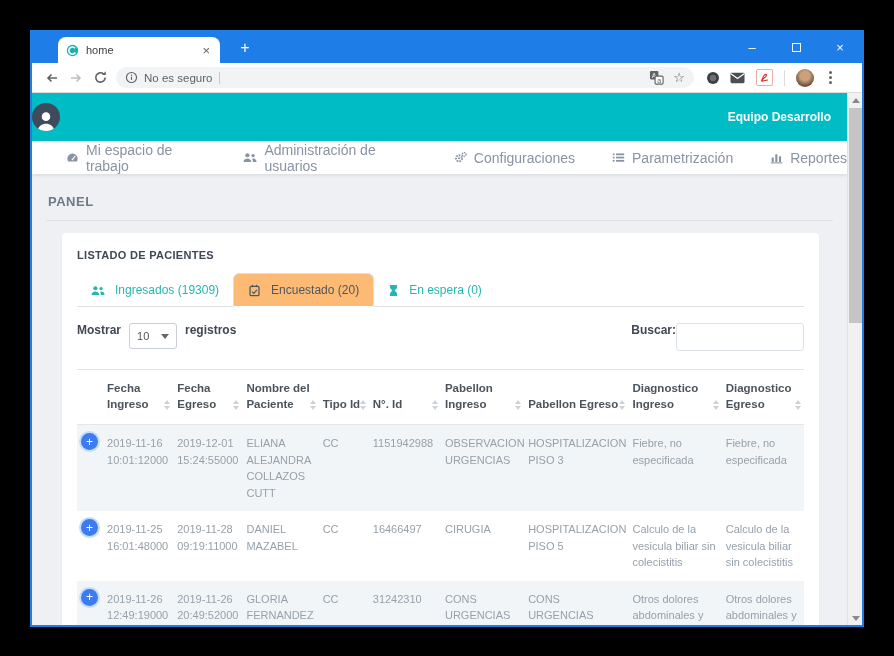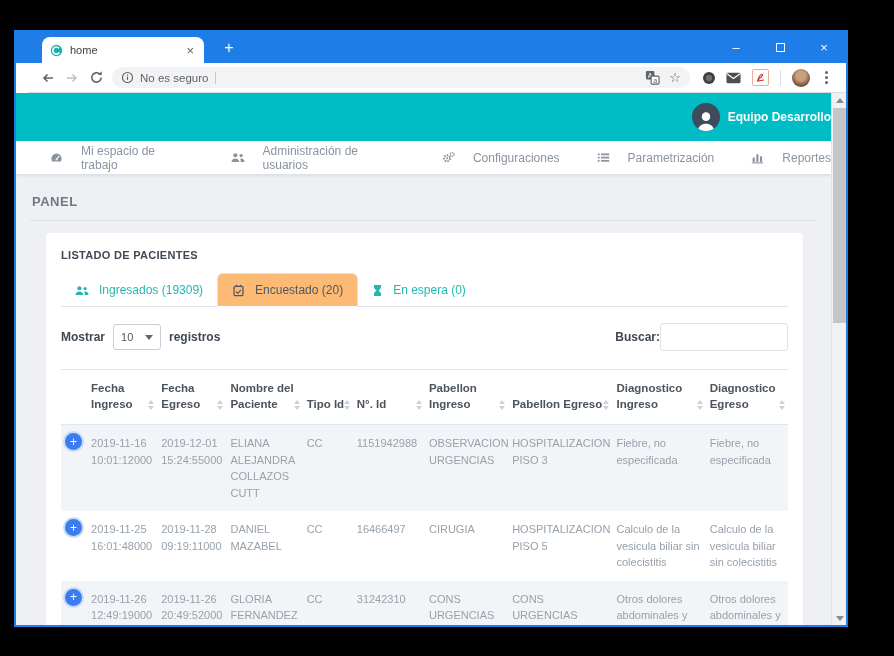--- a/index.html
+++ b/index.html
@@ -1,38 +1,38 @@
 <!DOCTYPE html>
 <html style="--titlebar-blue: #1f7de8; --header-teal: #00bcc4; --tab-teal: #24b7b1; --expand-blue: #3b7df0;"><head>
 <meta charset="utf-8">
 <style>
   * { box-sizing: border-box; margin: 0; padding: 0; }
   html,body { width: 894px; height: 656px; background: #000; overflow: hidden;
               font-family: "Liberation Sans", sans-serif; }
 
   
-  .window { position: absolute; left: 14px; top: 30px; width: 834px; height: 597px;
+  .window { position: absolute; left: 30px; top: 30px; width: 834px; height: 597px;
             border: 2px solid var(--titlebar-blue,#1f7de8); background:#fff; overflow:hidden; }
 
   
   .titlebar { position: relative; height: 31px; background: var(--titlebar-blue,#1f7de8); }
   .tab { position:absolute; left:26px; bottom:0; width:162px; height:26px; background:#fff;
          border-radius:8px 8px 0 0; display:flex; align-items:center; padding:0 8px; }
   .tab-title { font-size:11px; color:#3c4043; margin-left:7px; flex:1; }
   .tab-close { color:#5f6368; font-size:13px; line-height:13px; padding:0 2px; }
   .newtab { position:absolute; left:200px; top:5px; width:26px; height:22px; color:#fff;
             font-size:16px; display:flex; align-items:center; justify-content:center; }
   .wincontrols { position:absolute; right:0; top:0; height:31px; display:flex; }
   .wincontrols span { width:44px; height:100%; display:flex; align-items:center;
                       justify-content:center; color:#fff; font-size:13px; }
   .btn-max i { display:block; width:9px; height:9px; border:1.3px solid #fff; }
 
   
   .toolbar { height:30px; background:#fff; border-bottom:1px solid #dadce0;
-             display:flex; align-items:center; padding:4px 8px;margin-left:12px; }
+             display:flex; align-items:center; padding:4px 8px; }
   .navbtn { width:24px; display:flex; justify-content:center; align-items:center; }
   .omnibox { width:578px; height:21px; background:#f1f3f4; border-radius:11px; margin-left:4px;
              display:flex; align-items:center; padding:0 9px; font-size:11.5px; color:#5f6368; }
   .omni-div { width:1px; height:12px; background:#c4c7cb; margin:0 7px; }
   .url-domain { color:#202124; }
   .url-path { color:#80868b; }
   .omni-spacer { flex:1; }
   .star { font-family:"DejaVu Sans",sans-serif; color:#5f6368; font-size:13px; margin-left:9px; }
   .ext-row { display:flex; align-items:center; gap:11px; margin-left:13px; }
   .ext-circle { width:12px; height:12px; border-radius:50%;
@@ -54,29 +54,29 @@
   .sb-arrow.up { top:0; } .sb-arrow.down { bottom:0; }
   .tri-up { width:0;height:0;border-left:4px solid transparent;border-right:4px solid transparent;
             border-bottom:5px solid #8a8a8a; }
   .tri-dn { width:0;height:0;border-left:4px solid transparent;border-right:4px solid transparent;
             border-top:5px solid #8a8a8a; }
   .sb-thumb { position:absolute; left:1px; top:15px; width:13px; height:215px; background:#c5c5c5; }
   .content { margin-right:15px; height:100%; overflow:hidden; background:#eef0f3; }
 
   
   .appheader { height:48px; background:var(--header-teal,#00bcc4); display:flex;
-               align-items:center; justify-content:flex-end; padding-right:0; gap:8px; }
+               align-items:center; justify-content:space-between; padding-right:16px; gap:8px; }
   .avatar-circle { width:28px; height:28px; border-radius:50%; background:#3d4b5c;
                    display:flex; align-items:flex-end; justify-content:center; overflow:hidden; }
   .user-name { color:#fff; font-size:12px; font-weight:bold; }
 
   
   .appnav { height:33px; background:#fff; display:flex; align-items:center;
             padding-left:34px; gap:37px; box-shadow:0 2px 3px rgba(0,0,0,.07); position:relative; }
-  .nav-item { display:flex; align-items:center; gap:18px; color:#8a93a3; font-size:12px; }
+  .nav-item { display:flex; align-items:center; gap:7px; color:#8a93a3; font-size:14px; }
   .nav-item .ico { display:flex; color:#8a93a3; }
 
   
   .graybody { padding:18px 14px 0 14px; }
   .panel-head { padding:0 2px 10px 2px; border-bottom:1px solid #dfe3e7; }
   .panel-title { font-size:13px; font-weight:bold; color:#6e7a86; letter-spacing:.5px; }
 
   
   .card { margin:12px 14px 0 16px; background:#fff; border-radius:4px;
           box-shadow:0 1px 2px rgba(0,0,0,.05); padding:16px 15px 40px; min-height:420px; }
@@ -85,21 +85,21 @@
 
   
   .tabs { display:flex; border-bottom:1px solid #dee2e6; }
   .ptab { display:flex; align-items:center; gap:10px; padding:9px 14px; font-size:12px;
           color:var(--tab-teal,#24b7b1); margin-bottom:-1px; }
   .ptab .ico { display:flex; }
   .ptab.active { background:#fdba74; border:1px solid #dee2e6; border-bottom:1px solid #fff;
                  border-radius:6px 6px 0 0; color:#4f5861;justify-content:space-between; }
 
   
-  .controls { margin-top:16px; display:flex; align-items:center; font-size:12px; color:#3f4854; }
+  .controls { margin-top:16px; display:flex; align-items:flex-start; font-size:12px; color:#3f4854; }
   .ctrl-label { font-weight:bold; }
   .pagesize { width:48px; height:26px; border:1px solid #c9cfd6; border-radius:3px; margin:0 8px;
               display:flex; align-items:center; justify-content:space-between; padding:0 7px;
               font-size:11px; color:#555; background:#fff; }
   .caret-dn { width:0; height:0; border-left:4px solid transparent; border-right:4px solid transparent;
               border-top:5px solid #666; }
   .spacer { flex:1; }
   .search-label { font-weight:bold; }
   .search-input { width:128px; height:28px; border:1px solid #dde2e7; border-radius:3px;
                   background:#fff; outline:none; padding:0 6px; font-size:12px; color:#555; }

